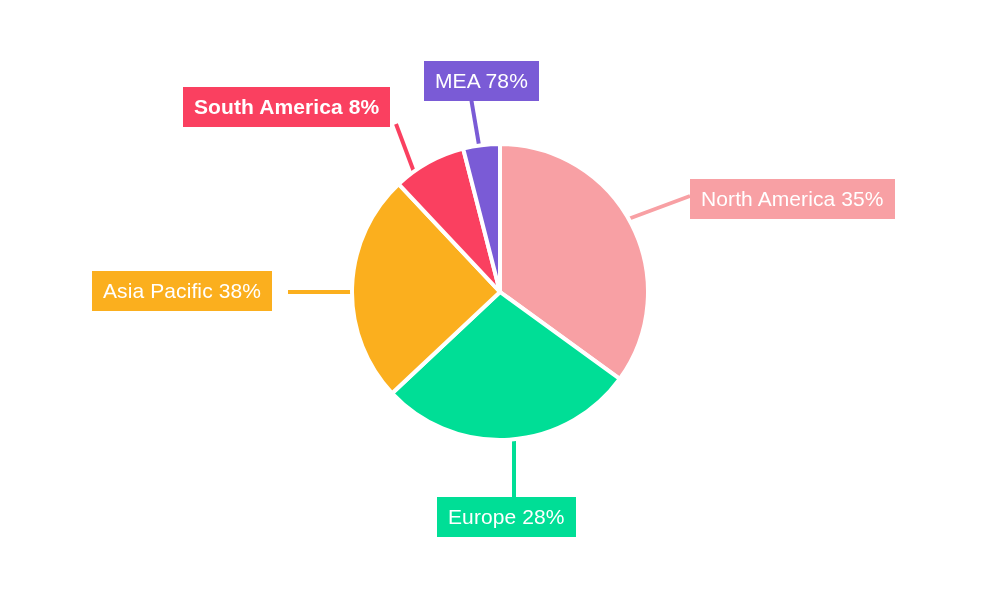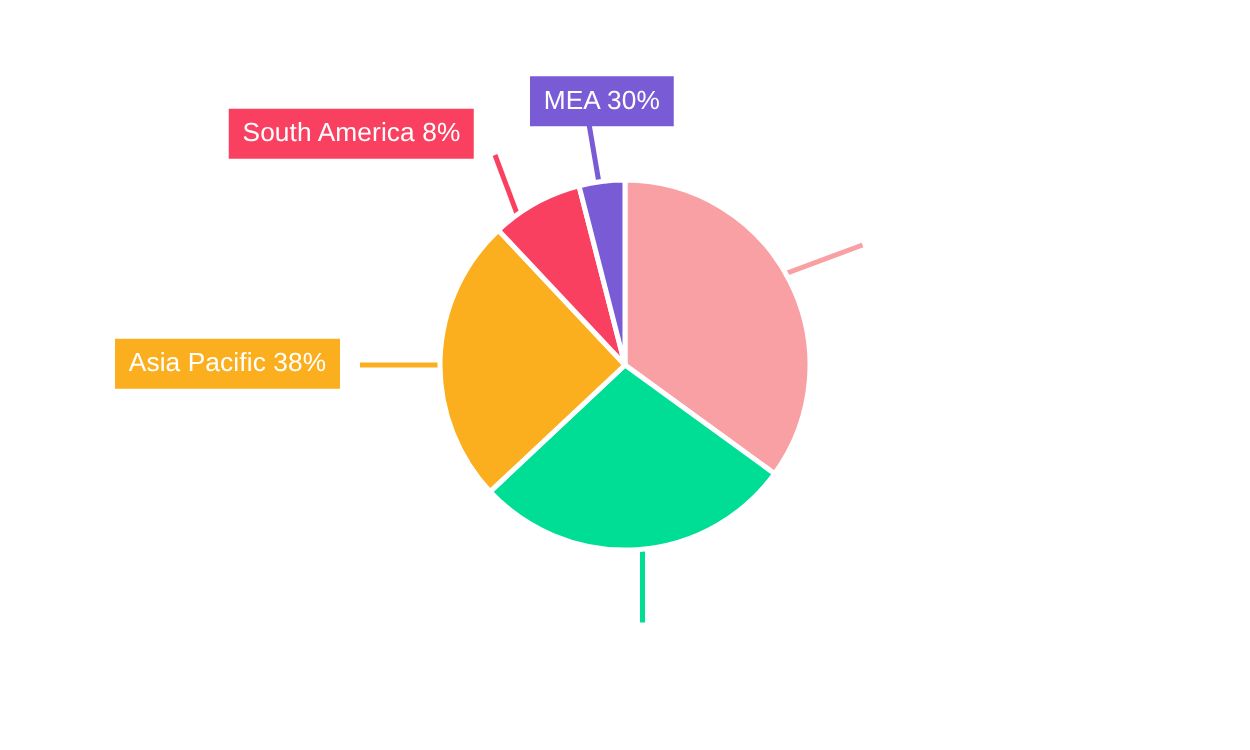--- a/index.html
+++ b/index.html
@@ -60,27 +60,33 @@
 
     <g id="wedge-layer">
         <path d="M 500 292 L 500.00 144.00 A 148 148 0 0 1 619.73 378.99 Z" fill="#f8a0a4" stroke="#ffffff" stroke-width="4" stroke-linejoin="miter"></path>
         <path d="M 500 292 L 619.73 378.99 A 148 148 0 0 1 392.11 393.31 Z" fill="#00de96" stroke="#ffffff" stroke-width="4" stroke-linejoin="miter"></path>
         <path d="M 500 292 L 392.11 393.31 A 148 148 0 0 1 398.69 184.11 Z" fill="#fbaf1e" stroke="#ffffff" stroke-width="4" stroke-linejoin="miter"></path>
         <path d="M 500 292 L 398.69 184.11 A 148 148 0 0 1 463.19 148.65 Z" fill="#fa4060" stroke="#ffffff" stroke-width="4" stroke-linejoin="miter"></path>
         <path d="M 500 292 L 463.19 148.65 A 148 148 0 0 1 500.00 144.00 Z" fill="#7a5bd6" stroke="#ffffff" stroke-width="4" stroke-linejoin="miter"></path>
       </g>
   </svg>
 
+  <div class="slice-label" style="left:690px; top:179px; background:#f8a0a4;">
+    <span>North America 35%</span>
+  </div>
 
+  <div class="slice-label" style="left:437px; top:497px; background:#00de96;">
+    <span>Europe 28%</span>
+  </div>
 
   <div class="slice-label" style="left:92px; top:271px; background:#fbaf1e;">
     <span>Asia Pacific 38%</span>
   </div>
 
-  <div class="slice-label" style="left:183px; top:87px; background:#fa4060;">
+  <div class="slice-label" style="left:183px; top:87px; background:#fa4060;font-weight:bold;">
     <span>South America 8%</span>
   </div>
 
   <div class="slice-label" style="left:424px; top:61px; background:#7a5bd6;">
-    <span>MEA 30%</span>
+    <span>MEA 78%</span>
   </div>
 
 </div>
 
 </body></html>

